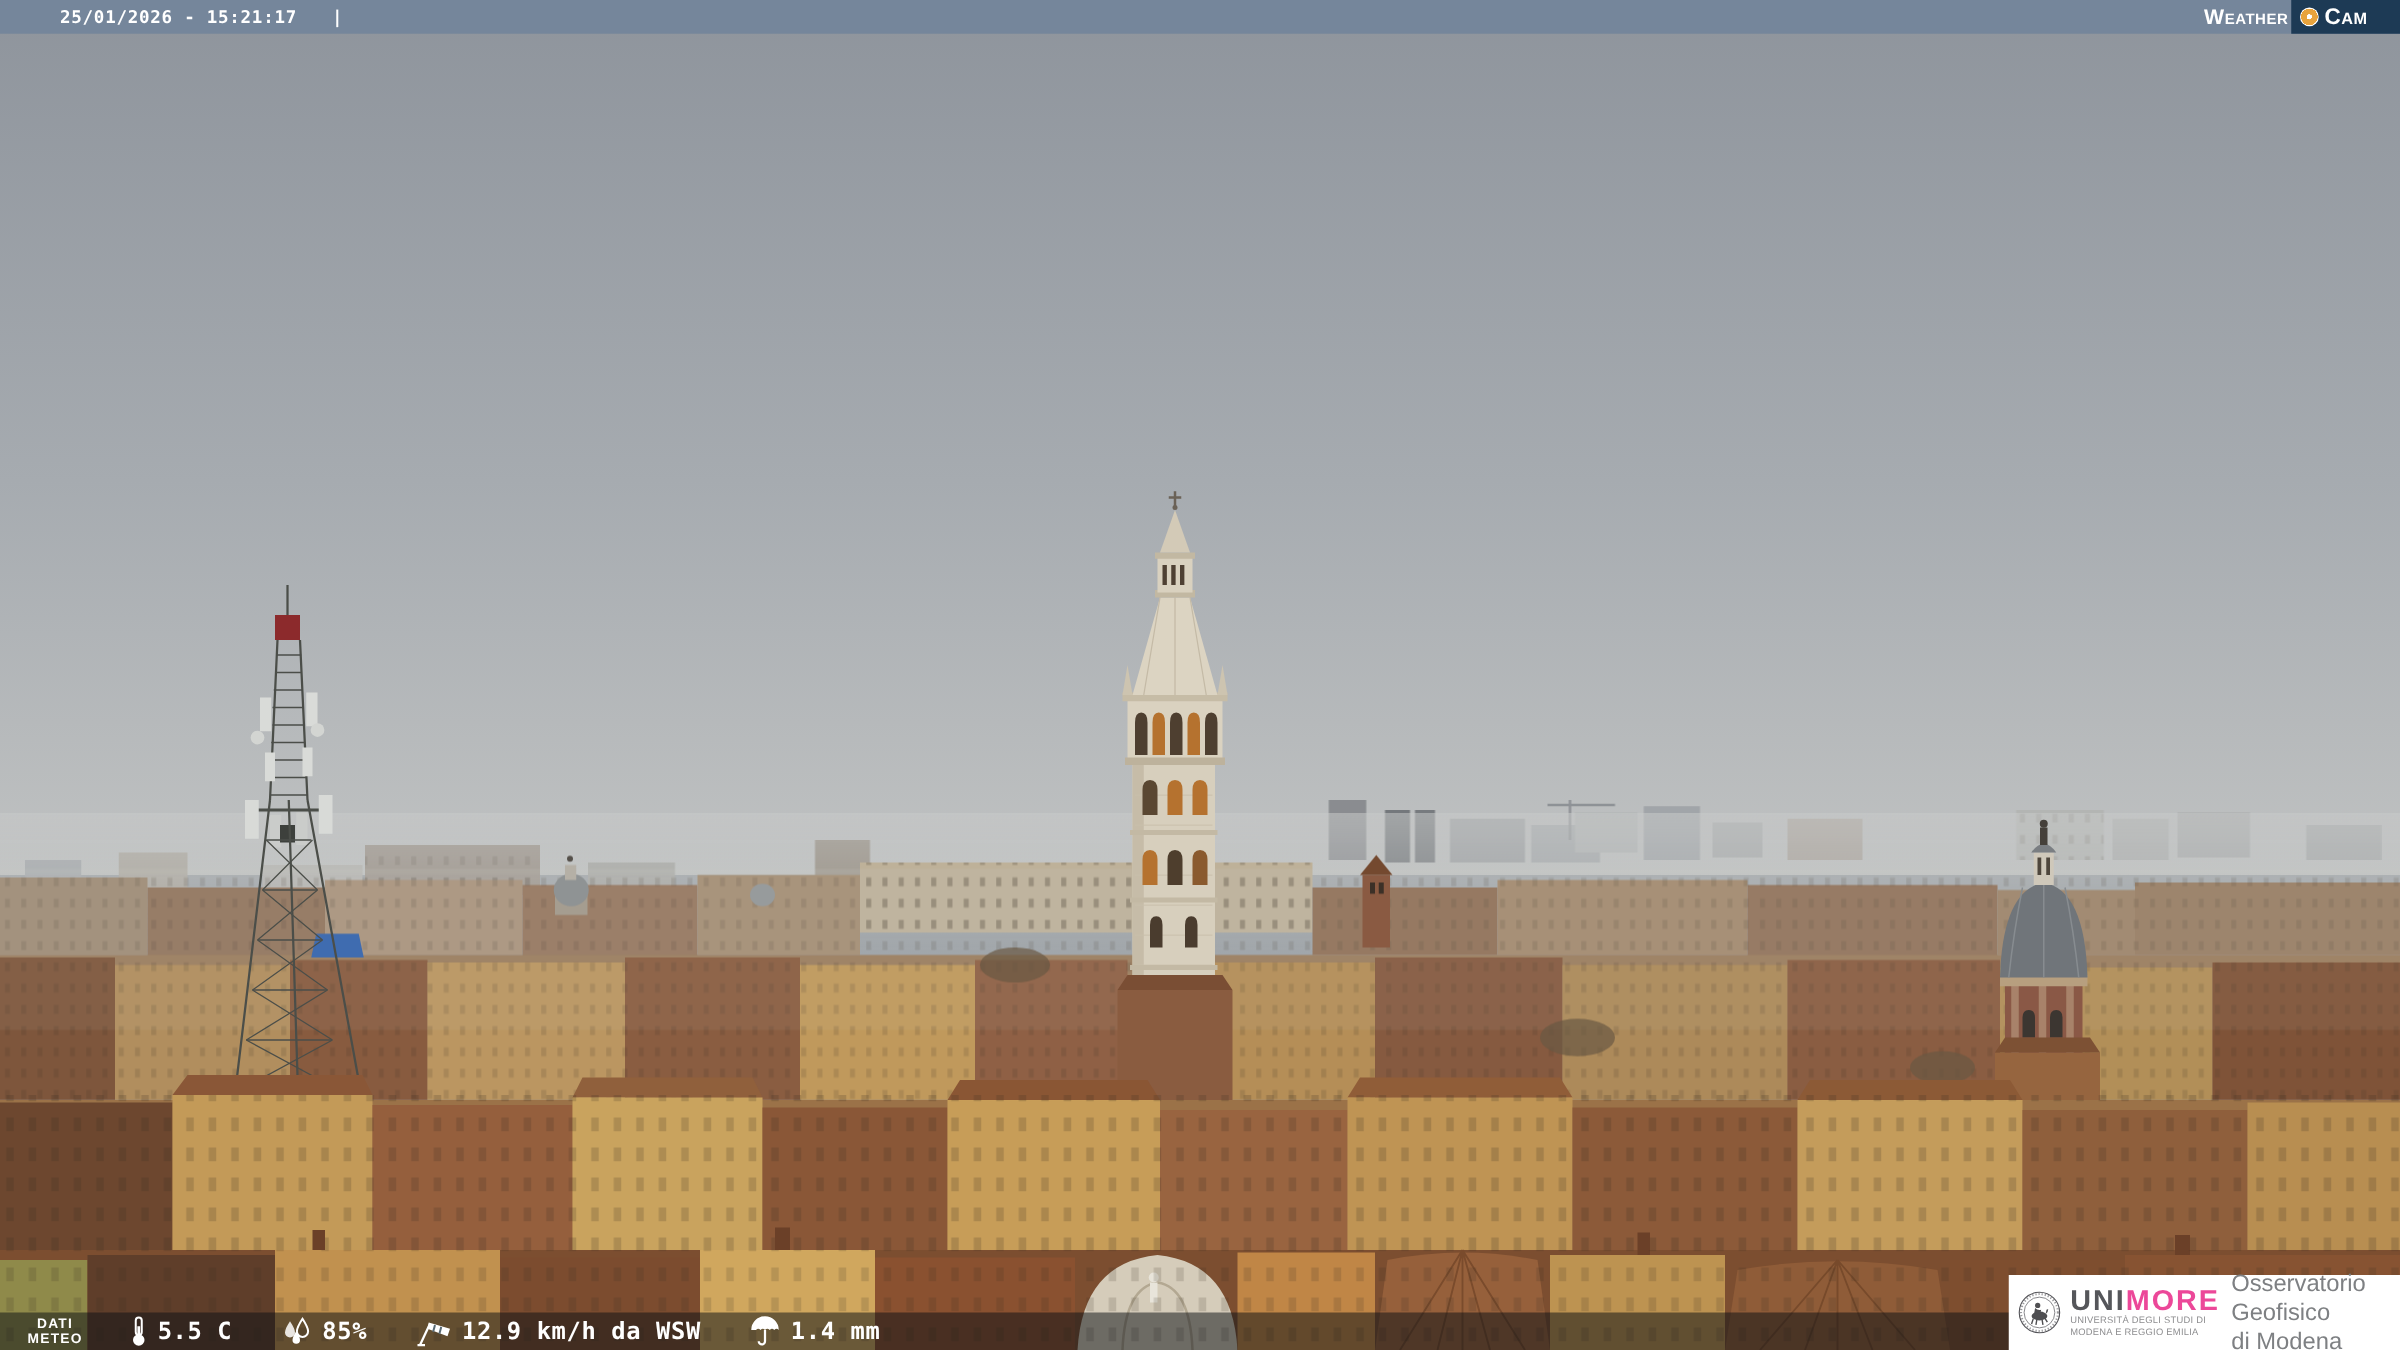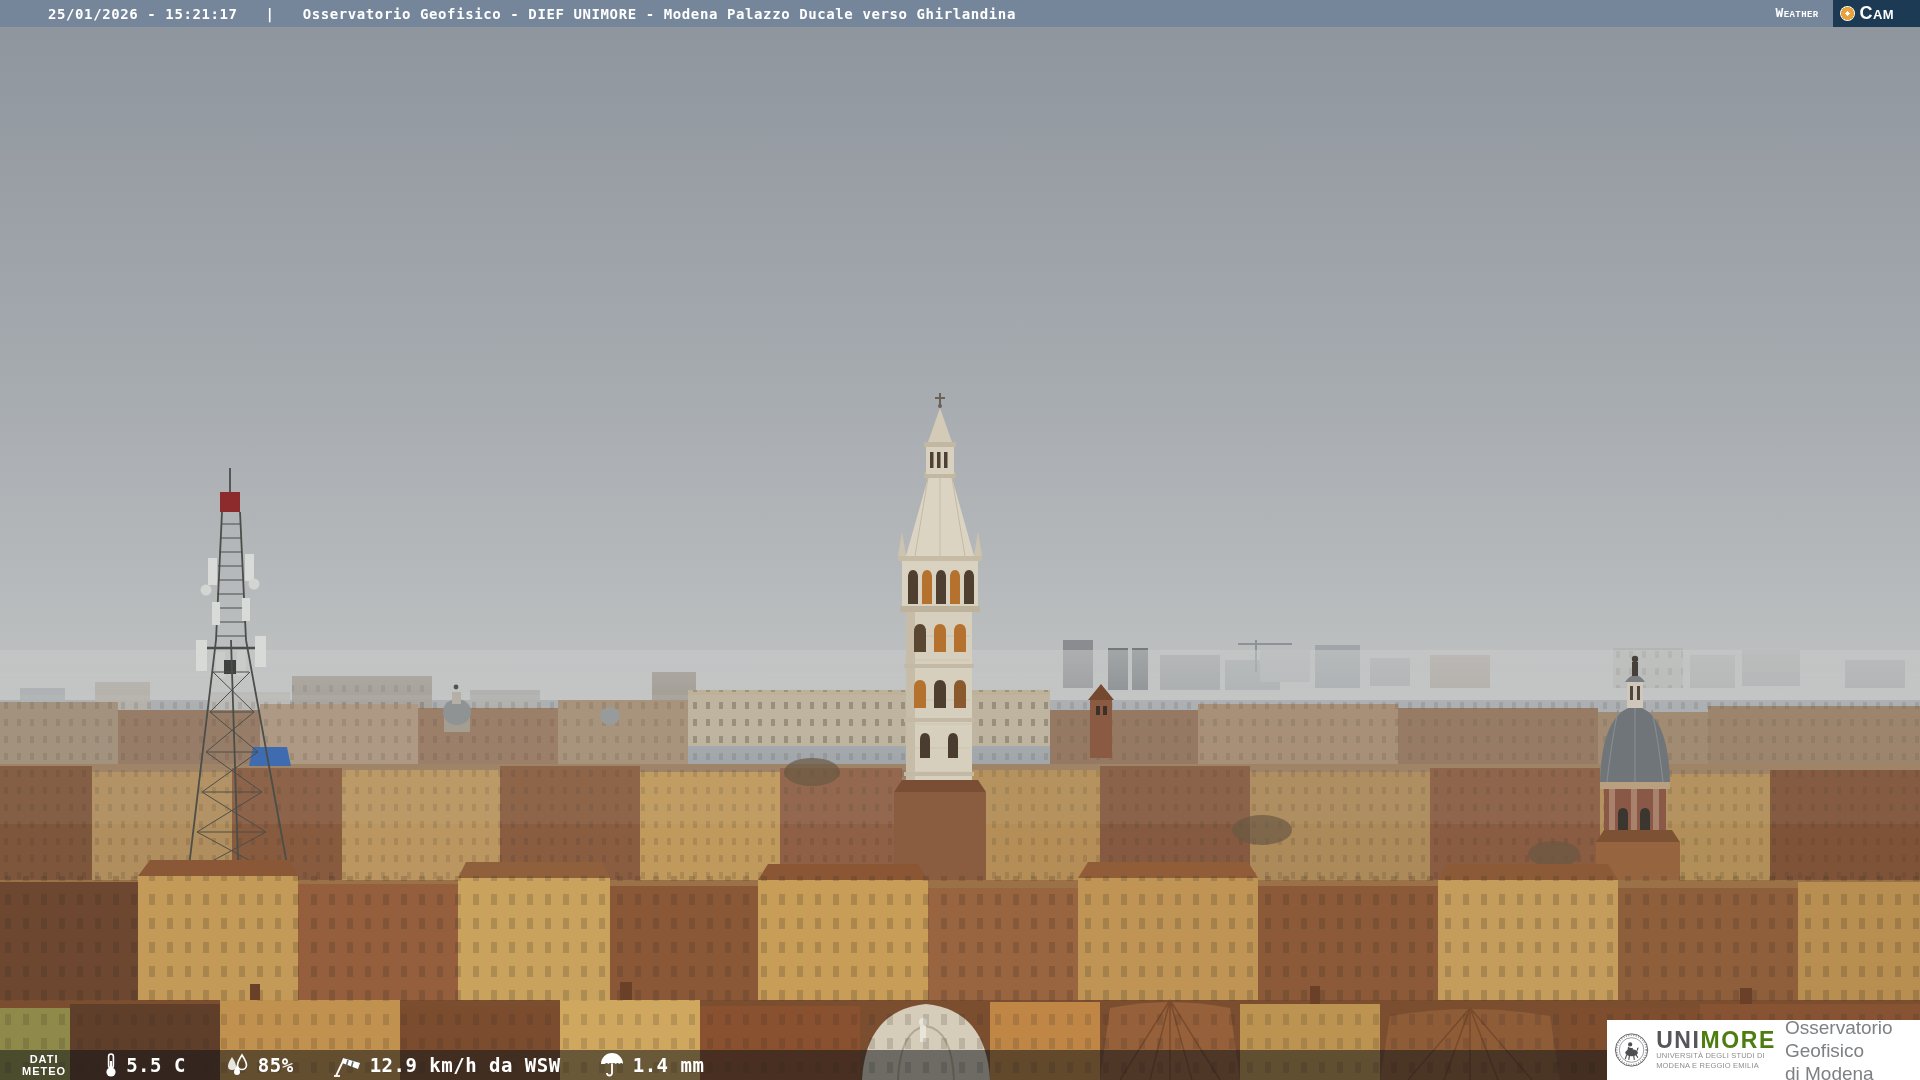--- a/index.html
+++ b/index.html
@@ -9,41 +9,41 @@
   svg.scene{position:absolute;left:0;top:0;width:1920px;height:1080px;display:block;}
 
   
   .header{position:absolute;top:0;left:0;right:0;height:27px;background:#75869b;
           display:flex;align-items:center;color:#fff;z-index:20;}
   .header-left{display:flex;align-items:center;padding-left:48px;
                font-family:"DejaVu Sans Mono",monospace;font-weight:bold;font-size:14px;
                letter-spacing:.6px;white-space:nowrap;}
   .hsep{margin:0 28px;}
   .weathercam{margin-left:auto;display:flex;align-items:center;height:100%;cursor:pointer;}
-  .wc-weather{font-variant:small-caps;font-weight:bold;font-size:13px;letter-spacing:.4px;margin-right:14px;font-family:Liberation Mono, monospace;}
+  .wc-weather{font-variant:small-caps;font-weight:bold;font-size:17px;letter-spacing:.4px;margin-right:2px;}
   .wc-cam-box{background:#1d3a55;height:100%;display:flex;align-items:center;padding:0 26px 0 7px;gap:5px;}
   .wc-lens{width:15px;height:15px;border-radius:50%;
            background:radial-gradient(circle,#ffffff 0 19%,#e8a33d 20% 62%,#ffffff 63% 100%);}
   .wc-cam{font-variant:small-caps;font-weight:bold;font-size:18px;letter-spacing:.4px;}
 
   
   .footer{position:absolute;left:0;right:0;bottom:0;height:30px;background:rgba(14,18,22,.52);
           display:flex;align-items:center;color:#fff;z-index:20;margin-top:16px;}
   .dati{display:flex;flex-direction:column;align-items:center;justify-content:center;
         font-size:11px;line-height:12px;font-weight:bold;letter-spacing:1px;margin-left:22px;}
   .meteo-item{display:flex;align-items:center;gap:8px;margin-left:38px;
               font-family:"DejaVu Sans Mono",monospace;font-weight:bold;font-size:19px;letter-spacing:.5px;}
   .meteo-item svg{display:block;}
 
   
   .logobox{position:absolute;right:0;bottom:0;width:313px;height:60px;background:#ffffff;
            display:flex;align-items:center;box-sizing:border-box;padding-left:7px;z-index:30;cursor:pointer;}
   .brand{display:flex;flex-direction:column;margin-left:7px;}
   .wordmark{font-size:23px;font-weight:bold;letter-spacing:1.6px;line-height:22px;color:#55565a;}
-  .wordmark .more{color:#4d7c0f;}
+  .wordmark .more{color:#ec4899;}
   .uniline{font-size:7.5px;line-height:8.6px;color:#8e8e90;letter-spacing:.2px;margin-top:1px;}
   .org{margin-left:9px;color:#7e8083;font-size:19px;line-height:23px;}
 </style>
 </head>
 <body>
 
 <div class="stage">
 
   <svg class="scene" viewBox="0 0 1920 1080" preserveAspectRatio="none">
     <defs>
@@ -284,21 +284,20 @@
       <rect x="1310" y="986" width="10" height="18" fill="#6b4028"></rect>
       <rect x="1740" y="988" width="12" height="16" fill="#6b4028"></rect>
       <rect x="0" y="1000" width="1920" height="80" fill="url(#winB)" opacity=".3"></rect>
     </g>
   </svg>
 
   <div class="header">
     <div class="header-left">
       <span>25/01/2026 - 15:21:17</span>
       <span class="hsep">|</span>
-      <span>Osservatorio Geofisico - DIEF UNIMORE - Modena Palazzo Ducale verso Ghirlandina</span>
     </div>
     <div class="weathercam">
       <span class="wc-weather">Weather</span>
       <span class="wc-cam-box">
         <span class="wc-lens"></span>
         <span class="wc-cam">Cam</span>
       </span>
     </div>
   </div>
 

